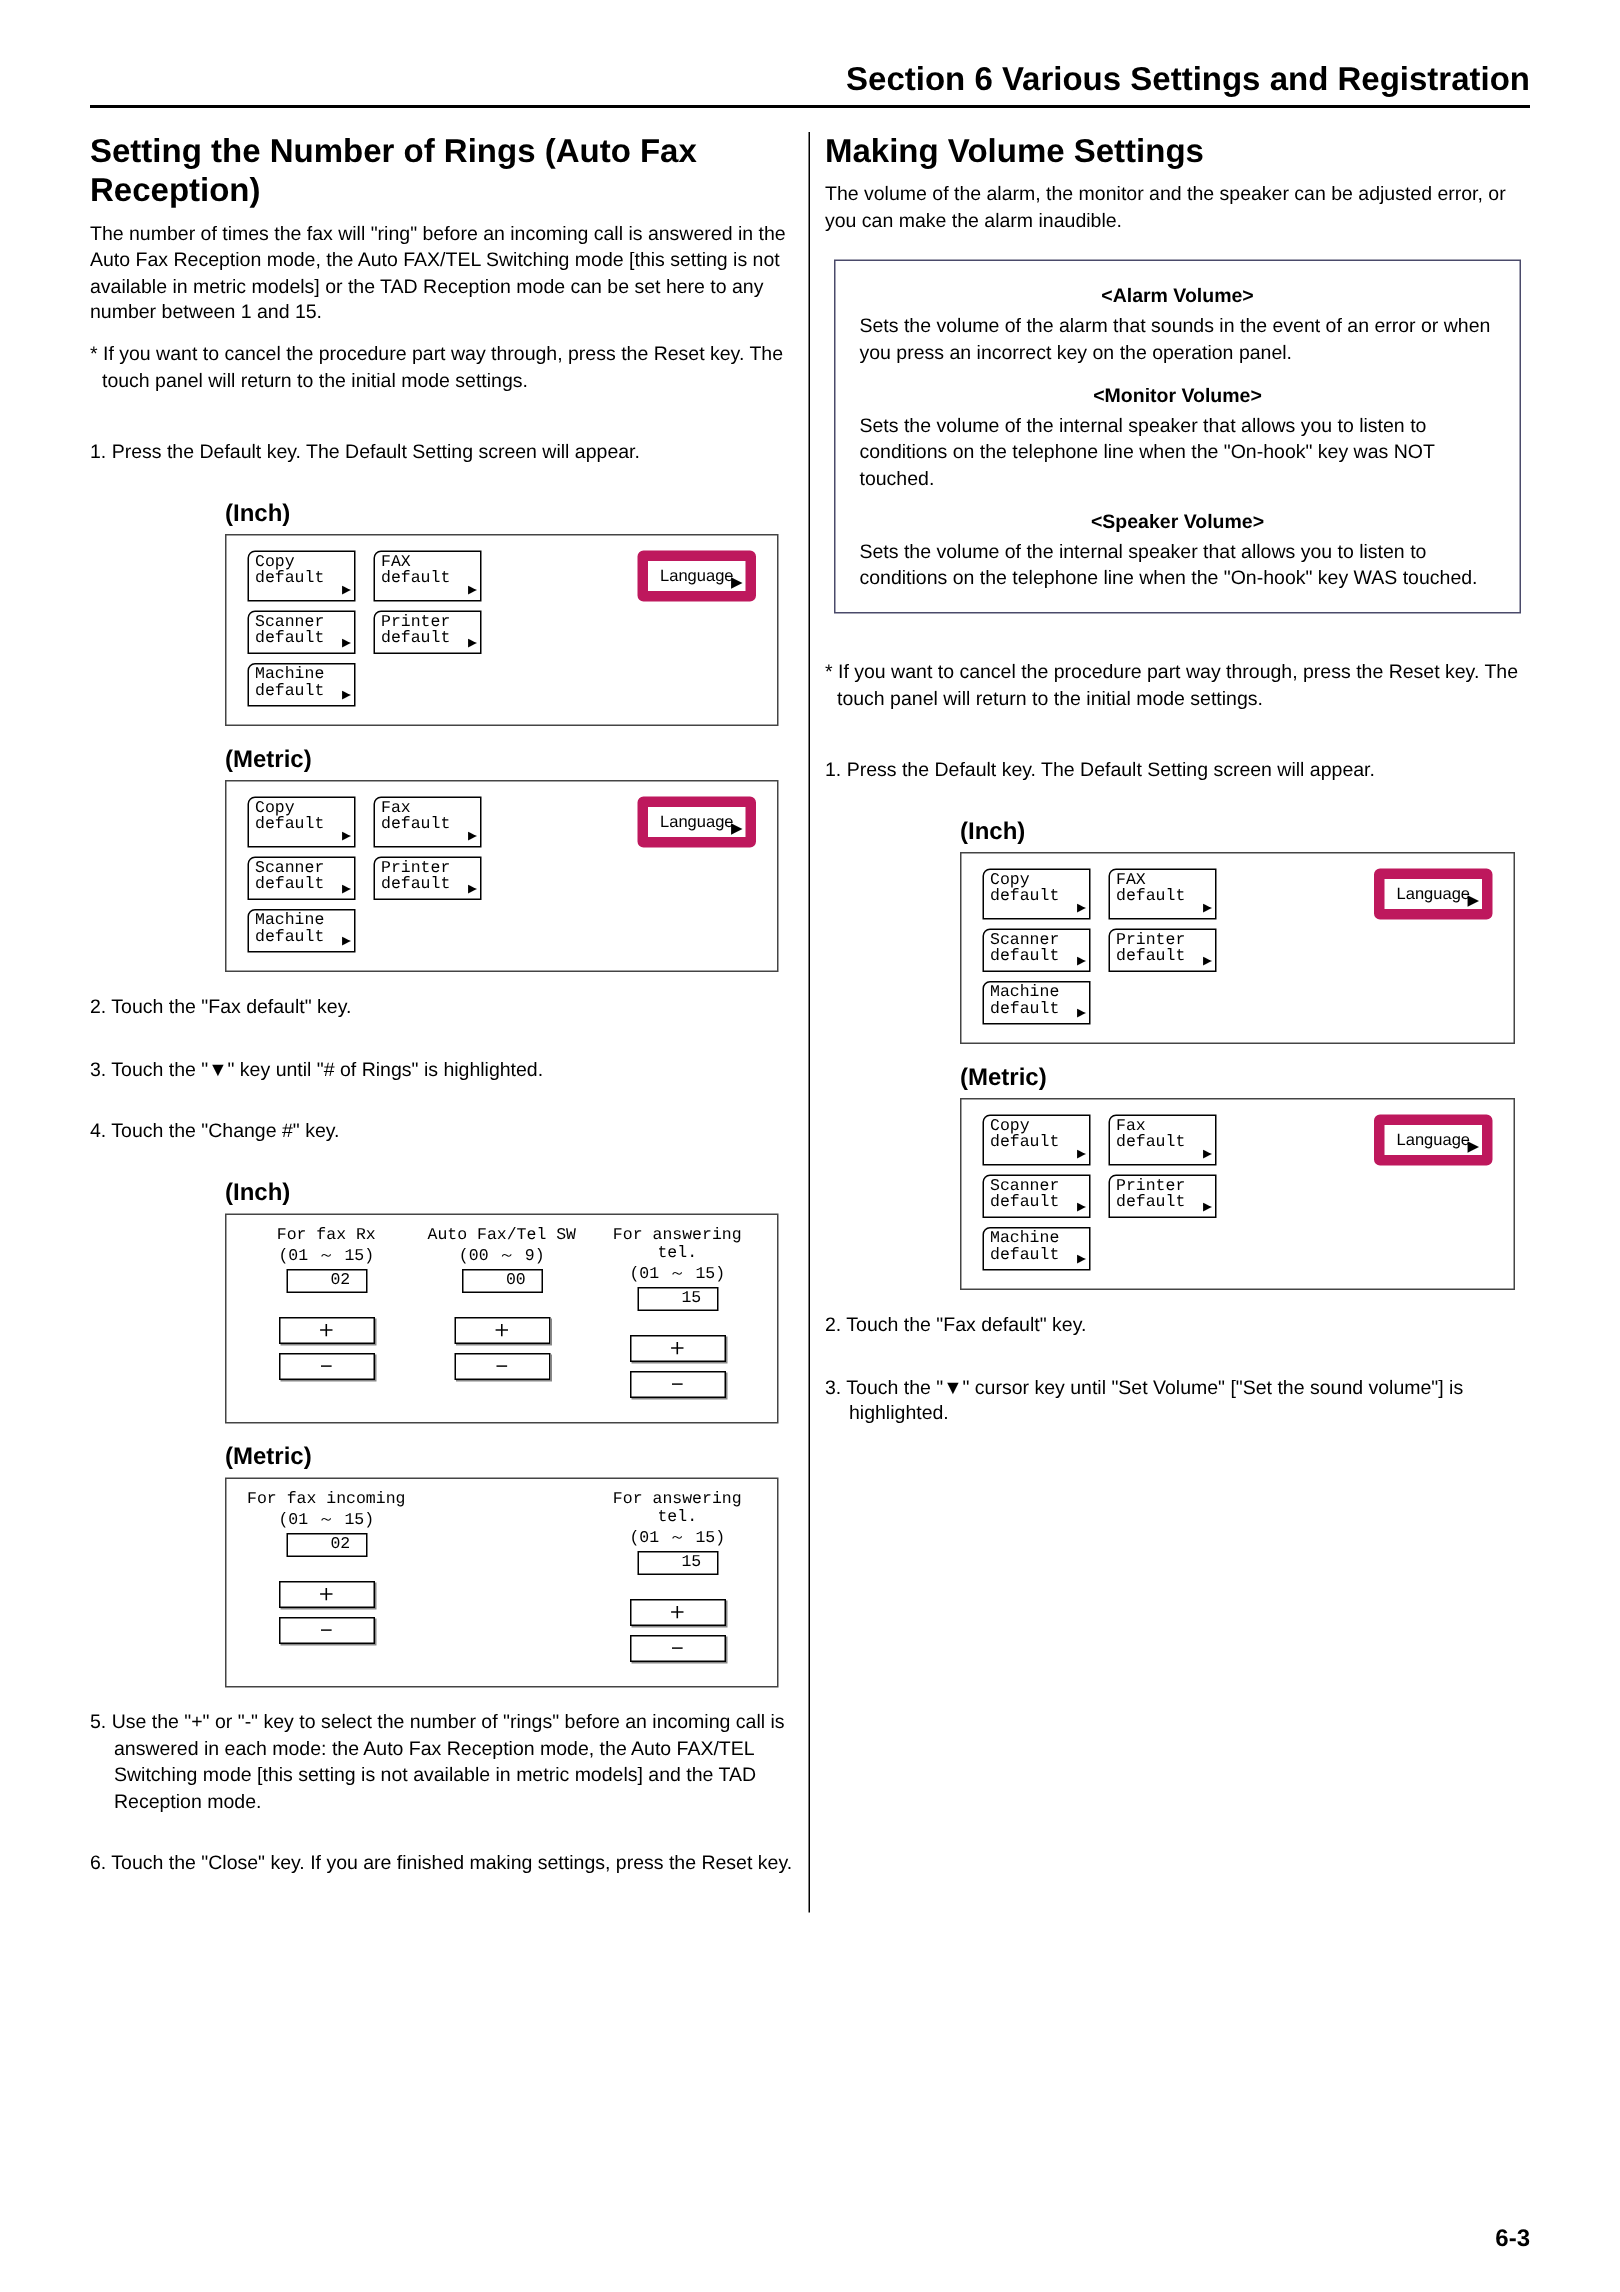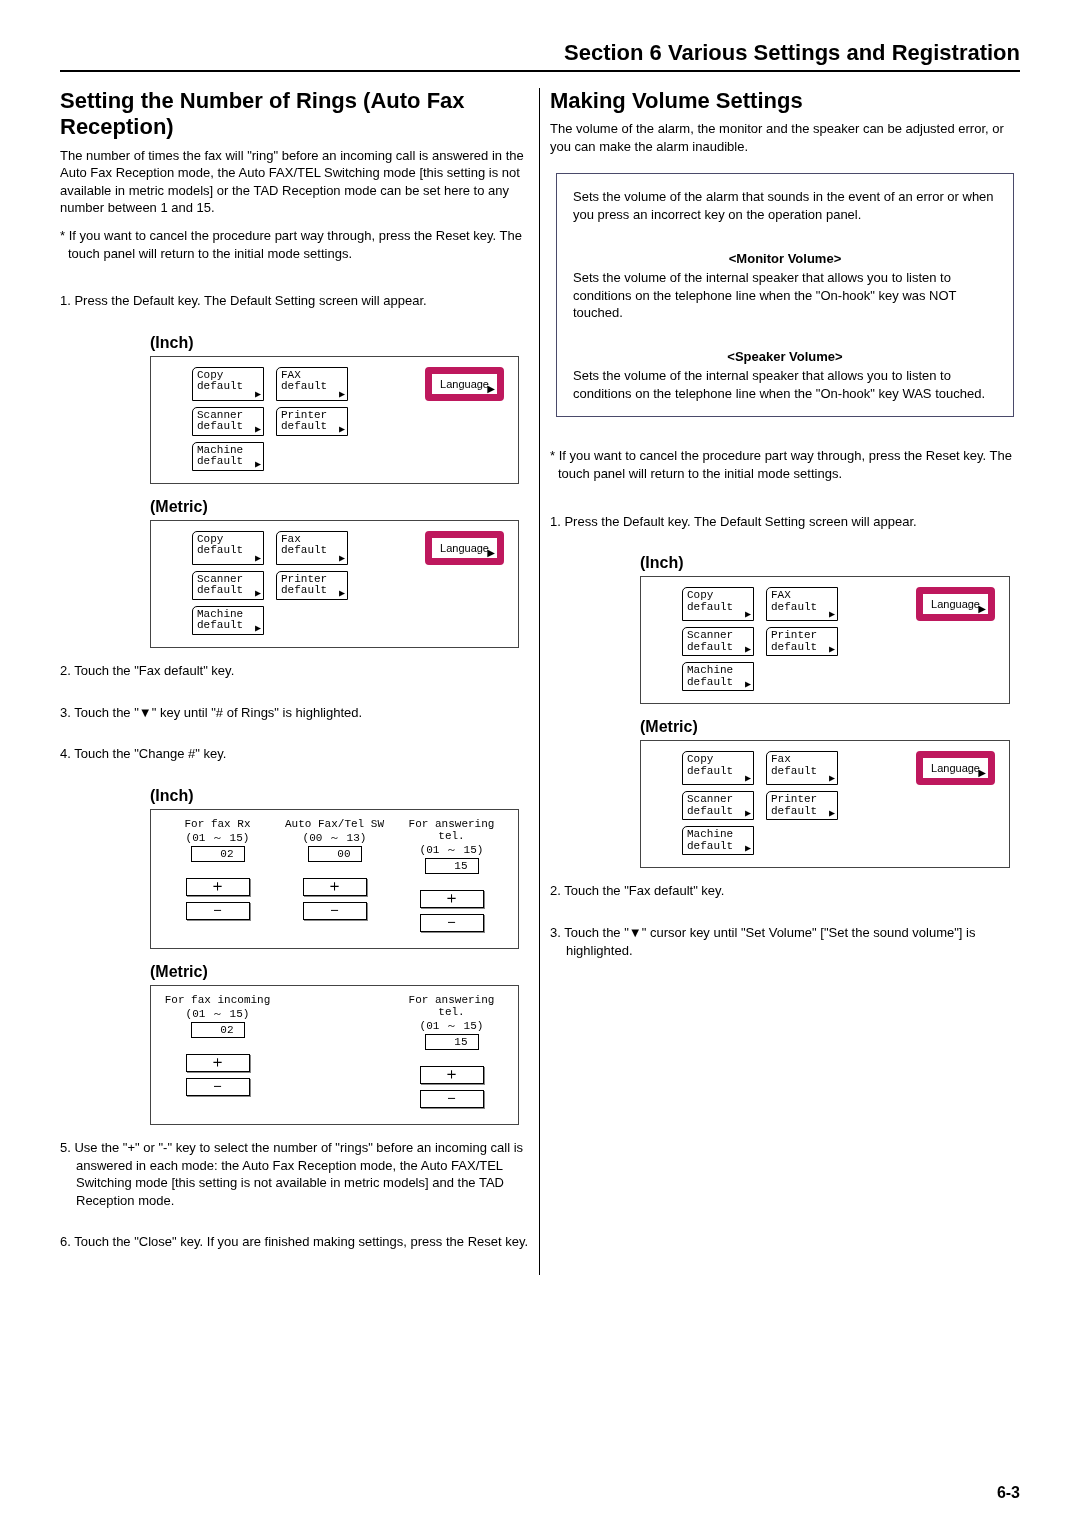--- a/index.html
+++ b/index.html
@@ -63,21 +63,20 @@
   .lcd-panel {
     border: 1px solid #444;
     margin: 0 10px 14px 90px;
     padding: 10px 14px 6px 14px;
     background: #fff;
   }
   .lcd-row {
     display: flex;
     gap: 12px;
     margin-bottom: 6px;
-    margin-left: 27px;
   }
   .lcd-btn {
     border: 1px solid #000;
     border-top-left-radius: 5px;
     font-family: "Courier New", monospace;
     font-size: 11px;
     line-height: 1.05;
     padding: 2px 4px 2px 4px;
     min-width: 72px;
     position: relative;
@@ -139,21 +138,21 @@
     border: 1.5px solid #4a4a6a;
     padding: 14px 16px;
     margin: 18px 6px 30px 6px;
     font-size: 13px;
     line-height: 1.35;
   }
   .info-box .vol-head {
     font-weight: bold;
     text-align: center;
     margin-bottom: 2px;
-    margin-top: 26px;
+    margin-top: 12px;
   }
   .info-box .vol-head:first-child { margin-top: 0; }
   .page-num {
     position: absolute;
     right: 60px;
     bottom: 26px;
     font-weight: bold;
     font-size: 16px;
   }
 </style>
@@ -222,21 +221,21 @@
       <div class="setting-cols">
         <div class="setting-col">
           <div class="title">For fax Rx</div>
           <div class="range">(01 ～ 15)</div>
           <span class="valbox">02</span>
           <div class="pm-btn">＋</div>
           <div class="pm-btn">－</div>
         </div>
         <div class="setting-col">
           <div class="title">Auto Fax/Tel SW</div>
-          <div class="range">(00 ～ 13)</div>
+          <div class="range">(00 ～ 9)</div>
           <span class="valbox">00</span>
           <div class="pm-btn">＋</div>
           <div class="pm-btn">－</div>
         </div>
         <div class="setting-col">
           <div class="title">For answering tel.</div>
           <div class="range">(01 ～ 15)</div>
           <span class="valbox">15</span>
           <div class="pm-btn">＋</div>
           <div class="pm-btn">－</div>
@@ -267,20 +266,21 @@
 
     <p class="step">5. Use the "+" or "-" key to select the number of "rings" before an incoming call is answered in each mode: the Auto Fax Reception mode, the Auto FAX/TEL Switching mode [this setting is not available in metric models] and the TAD Reception mode.</p>
     <p class="step">6. Touch the "Close" key. If you are finished making settings, press the Reset key.</p>
   </div>
 
   <div class="col">
     <h2 class="section-title">Making Volume Settings</h2>
     <p class="body-text">The volume of the alarm, the monitor and the speaker can be adjusted error, or you can make the alarm inaudible.</p>
 
     <div class="info-box">
+      <div class="vol-head">&lt;Alarm Volume&gt;</div>
       <div>Sets the volume of the alarm that sounds in the event of an error or when you press an incorrect key on the operation panel.</div>
       <div class="vol-head">&lt;Monitor Volume&gt;</div>
       <div>Sets the volume of the internal speaker that allows you to listen to conditions on the telephone line when the "On-hook" key was NOT touched.</div>
       <div class="vol-head">&lt;Speaker Volume&gt;</div>
       <div>Sets the volume of the internal speaker that allows you to listen to conditions on the telephone line when the "On-hook" key WAS touched.</div>
     </div>
 
     <p class="note">* If you want to cancel the procedure part way through, press the Reset key. The touch panel will return to the initial mode settings.</p>
 
     <p class="step" style="margin-top:30px;">1. Press the Default key. The Default Setting screen will appear.</p>

